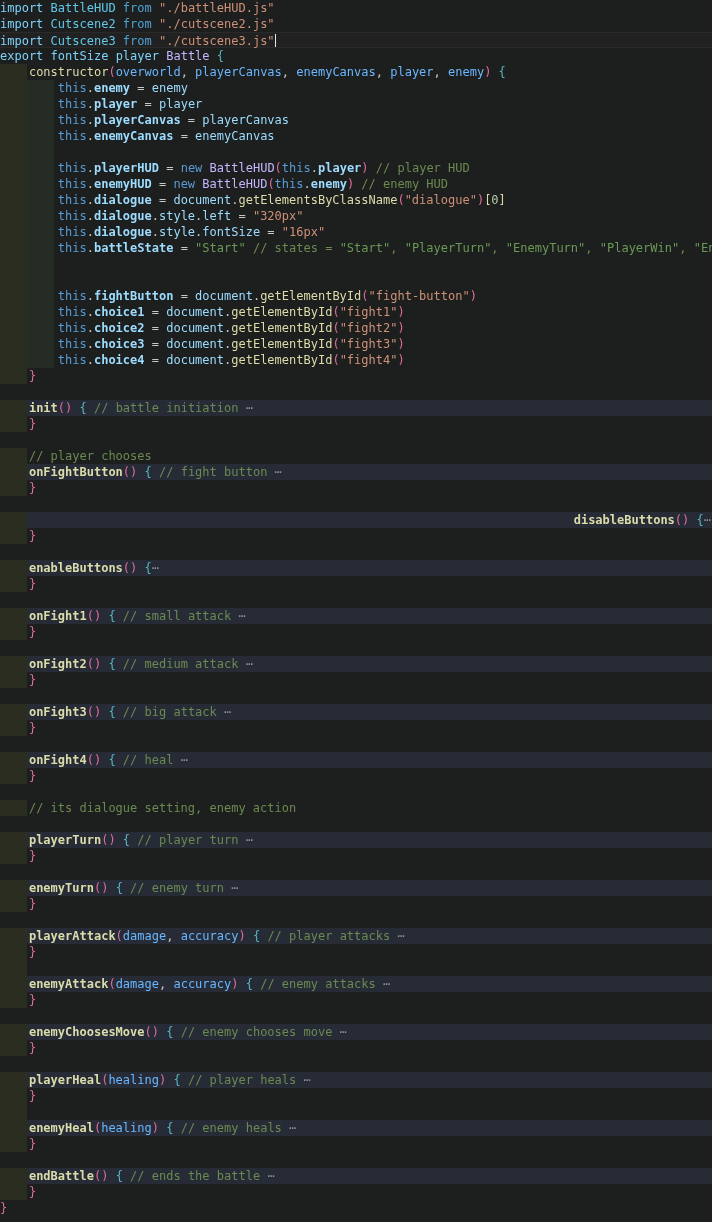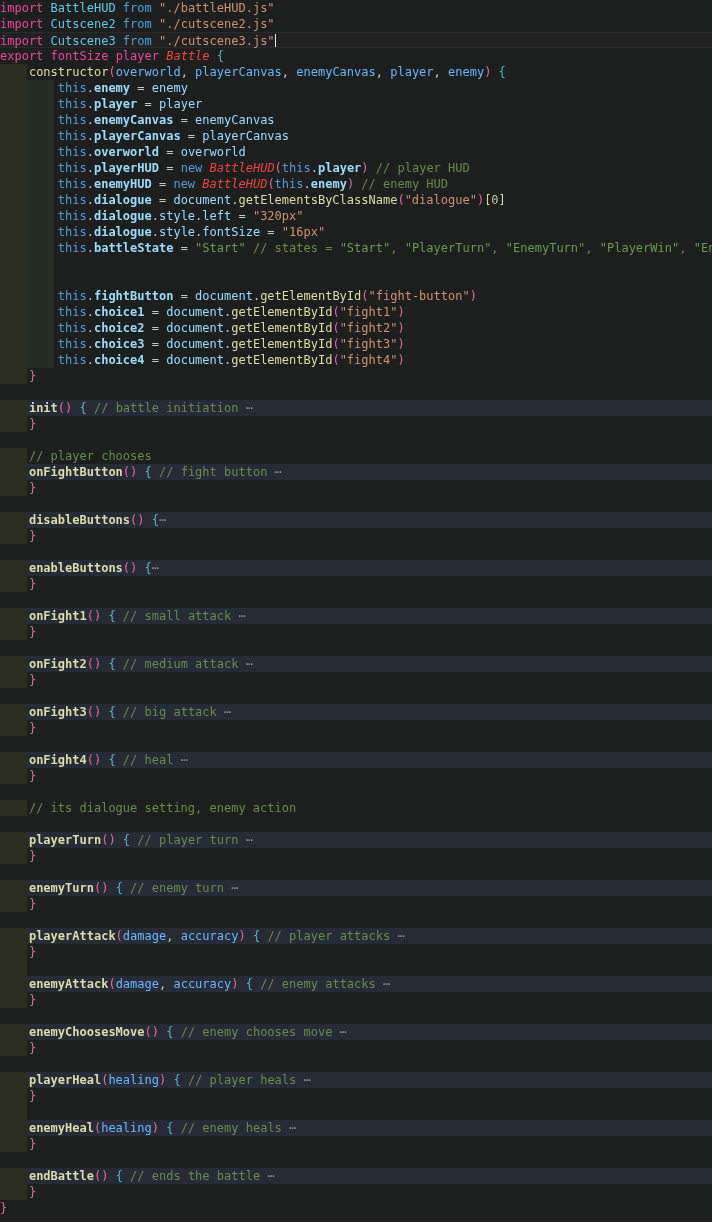--- a/index.html
+++ b/index.html
@@ -46,25 +46,25 @@
   }
   .ind.l1 { left: 0px;  width: 27px; background: #2b2d20; }
   .ind.l2 { left: 27px; width: 27px; background: #252c24; }
   .code {
     position: relative;
     z-index: 2;
     display: inline-block;
     padding-left: 0;
   }
   
-  .kw      { color: #ec4899; }            
+  .kw      { color: #7dd3fc; }            
   .kw2     { color: #5a9bd5; }            
   .kw3     { color: #4ea1d3; }            
   .ident   { color: #61c8e8; }            
-  .type    { color: #ef4444; font-style: italic; }            
+  .type    { color: #c4b5fd; }            
   .str     { color: #ce9178; }            
   .str2    { color: #6a9955; }            
   .this    { color: #569cd6; }            
   .prop    { color: #9cdcfe; }            
   .propb   { color: #9cdcfe; font-weight: bold; }
   .fn      { color: #dcdcaa; }            
   .fnb     { color: #dcdcaa; font-weight: bold; }
   .param   { color: #6ab7ff; }            
   .num     { color: #b5cea8; }            
   .cmt     { color: #6a8a50; }            
@@ -94,25 +94,25 @@
   <div class="line current"><span class="code"><span class="kw">import</span><span class="punc"> </span><span class="ident">Cutscene3</span><span class="punc"> </span><span class="kw3">from</span><span class="punc"> </span><span class="str">"./cutscene3.js"</span><span class="caret"></span></span></div>
 
   <div class="line"><span class="code"><span class="kw">export</span><span class="punc"> </span><span class="kw">fontSize</span><span class="punc"> </span><span class="kw">player</span><span class="punc"> </span><span class="type">Battle</span><span class="punc"> </span><span class="brace2">{</span></span></div>
 
   <div class="line"><span class="ind l1" style="background: rgb(43, 45, 32);"></span><span class="code">    <span class="fn">constructor</span><span class="paren">(</span><span class="param">overworld</span><span class="punc">, </span><span class="param">playerCanvas</span><span class="punc">, </span><span class="param">enemyCanvas</span><span class="punc">, </span><span class="param">player</span><span class="punc">, </span><span class="param">enemy</span><span class="paren">)</span><span class="punc"> </span><span class="brace2">{</span></span></div>
 
   <div class="line"><span class="ind l1" style="background: rgb(43, 45, 32);"></span><span class="ind l2" style="background: rgb(37, 44, 36);"></span><span class="code">        <span class="this">this</span><span class="punc">.</span><span class="propb">enemy</span><span class="punc"> = </span><span class="prop">enemy</span></span></div>
 
   <div class="line"><span class="ind l1" style="background: rgb(43, 45, 32);"></span><span class="ind l2" style="background: rgb(37, 44, 36);"></span><span class="code">        <span class="this">this</span><span class="punc">.</span><span class="propb">player</span><span class="punc"> = </span><span class="prop">player</span></span></div>
 
+  <div class="line"><span class="ind l1" style="background: rgb(43, 45, 32);"></span><span class="ind l2" style="background: rgb(37, 44, 36);"></span><span class="code">        <span class="this">this</span><span class="punc">.</span><span class="propb">playerCanvas</span><span class="punc"> = </span><span class="prop">playerCanvas</span></span></div>
+
   <div class="line"><span class="ind l1" style="background: rgb(43, 45, 32);"></span><span class="ind l2" style="background: rgb(37, 44, 36);"></span><span class="code">        <span class="this">this</span><span class="punc">.</span><span class="propb">enemyCanvas</span><span class="punc"> = </span><span class="prop">enemyCanvas</span></span></div>
 
-  <div class="line"><span class="ind l1" style="background: rgb(43, 45, 32);"></span><span class="ind l2" style="background: rgb(37, 44, 36);"></span><span class="code">        <span class="this">this</span><span class="punc">.</span><span class="propb">playerCanvas</span><span class="punc"> = </span><span class="prop">playerCanvas</span></span></div>
-
-  <div class="line"><span class="ind l1" style="background: rgb(43, 45, 32);"></span><span class="ind l2" style="background: rgb(37, 44, 36);"></span><span class="code">        <span class="this">this</span><span class="punc">.</span><span class="propb">overworld</span><span class="punc"> = </span><span class="prop">overworld</span></span></div>
+  <div class="line"><span class="ind l1" style="background: rgb(43, 45, 32);"></span><span class="ind l2" style="background: rgb(37, 44, 36);"></span></div>
 
   <div class="line"><span class="ind l1" style="background: rgb(43, 45, 32);"></span><span class="ind l2" style="background: rgb(37, 44, 36);"></span><span class="code">        <span class="this">this</span><span class="punc">.</span><span class="propb">playerHUD</span><span class="punc"> = </span><span class="kw2">new</span><span class="punc"> </span><span class="type">BattleHUD</span><span class="paren">(</span><span class="this">this</span><span class="punc">.</span><span class="propb">player</span><span class="paren">)</span><span class="punc"> </span><span class="cmt">// player HUD</span></span></div>
 
   <div class="line"><span class="ind l1" style="background: rgb(43, 45, 32);"></span><span class="ind l2" style="background: rgb(37, 44, 36);"></span><span class="code">        <span class="this">this</span><span class="punc">.</span><span class="propb">enemyHUD</span><span class="punc"> = </span><span class="kw2">new</span><span class="punc"> </span><span class="type">BattleHUD</span><span class="paren">(</span><span class="this">this</span><span class="punc">.</span><span class="propb">enemy</span><span class="paren">)</span><span class="punc"> </span><span class="cmt">// enemy HUD</span></span></div>
 
   <div class="line"><span class="ind l1" style="background: rgb(43, 45, 32);"></span><span class="ind l2" style="background: rgb(37, 44, 36);"></span><span class="code">        <span class="this">this</span><span class="punc">.</span><span class="propb">dialogue</span><span class="punc"> = </span><span class="prop">document</span><span class="punc">.</span><span class="fn">getElementsByClassName</span><span class="paren">(</span><span class="str">"dialogue"</span><span class="paren">)</span><span class="brack">[</span><span class="num">0</span><span class="brack">]</span></span></div>
 
   <div class="line"><span class="ind l1" style="background: rgb(43, 45, 32);"></span><span class="ind l2" style="background: rgb(37, 44, 36);"></span><span class="code">        <span class="this">this</span><span class="punc">.</span><span class="propb">dialogue</span><span class="punc">.</span><span class="prop">style</span><span class="punc">.</span><span class="prop">left</span><span class="punc"> = </span><span class="str">"320px"</span></span></div>
 
   <div class="line"><span class="ind l1" style="background: rgb(43, 45, 32);"></span><span class="ind l2" style="background: rgb(37, 44, 36);"></span><span class="code">        <span class="this">this</span><span class="punc">.</span><span class="propb">dialogue</span><span class="punc">.</span><span class="prop">style</span><span class="punc">.</span><span class="prop">fontSize</span><span class="punc"> = </span><span class="str">"16px"</span></span></div>
@@ -140,21 +140,21 @@
   <div class="line fold-row" style="background: rgb(38, 43, 54);"><span class="ind l1" style="background: rgb(43, 45, 32);"></span><span class="code">    <span class="fnb">init</span><span class="paren">()</span><span class="punc"> </span><span class="brace2">{</span><span class="punc"> </span><span class="cmt">// battle initiation</span><span class="punc"> </span><span class="fold">⋯</span></span></div>
   <div class="line"><span class="ind l1" style="background: rgb(43, 45, 32);"></span><span class="code">    <span class="brace">}</span></span></div>
   <div class="line"><span class="code"> </span></div>
 
   <div class="line"><span class="ind l1" style="background: rgb(43, 45, 32);"></span><span class="code">    <span class="cmt">// player chooses</span></span></div>
 
   <div class="line fold-row" style="background: rgb(38, 43, 54);"><span class="ind l1" style="background: rgb(43, 45, 32);"></span><span class="code">    <span class="fnb">onFightButton</span><span class="paren">()</span><span class="punc"> </span><span class="brace2">{</span><span class="punc"> </span><span class="cmt">// fight button</span><span class="punc"> </span><span class="fold">⋯</span></span></div>
   <div class="line"><span class="ind l1" style="background: rgb(43, 45, 32);"></span><span class="code">    <span class="brace">}</span></span></div>
   <div class="line"><span class="code"> </span></div>
 
-  <div class="line fold-row" style="background: rgb(38, 43, 54);"><span class="ind l1" style="background: rgb(43, 45, 32);"></span><span class="code">    <span class="fnb">disableButtons</span><span class="paren">()</span><span class="punc"> </span><span class="brace2">{</span><span class="fold">⋯</span></span></div>
+  <div class="line fold-row" style="background: rgb(38, 43, 54); text-align: right;"><span class="ind l1" style="background: rgb(43, 45, 32);"></span><span class="code">    <span class="fnb">disableButtons</span><span class="paren">()</span><span class="punc"> </span><span class="brace2">{</span><span class="fold">⋯</span></span></div>
   <div class="line"><span class="ind l1" style="background: rgb(43, 45, 32);"></span><span class="code">    <span class="brace">}</span></span></div>
   <div class="line"><span class="code"> </span></div>
 
   <div class="line fold-row" style="background: rgb(38, 43, 54);"><span class="ind l1" style="background: rgb(43, 45, 32);"></span><span class="code">    <span class="fnb">enableButtons</span><span class="paren">()</span><span class="punc"> </span><span class="brace2">{</span><span class="fold">⋯</span></span></div>
   <div class="line"><span class="ind l1" style="background: rgb(43, 45, 32);"></span><span class="code">    <span class="brace">}</span></span></div>
   <div class="line"><span class="code"> </span></div>
 
   <div class="line fold-row" style="background: rgb(38, 43, 54);"><span class="ind l1" style="background: rgb(43, 45, 32);"></span><span class="code">    <span class="fnb">onFight1</span><span class="paren">()</span><span class="punc"> </span><span class="brace2">{</span><span class="punc"> </span><span class="cmt">// small attack</span><span class="punc"> </span><span class="fold">⋯</span></span></div>
   <div class="line"><span class="ind l1" style="background: rgb(43, 45, 32);"></span><span class="code">    <span class="brace">}</span></span></div>
   <div class="line"><span class="code"> </span></div>

